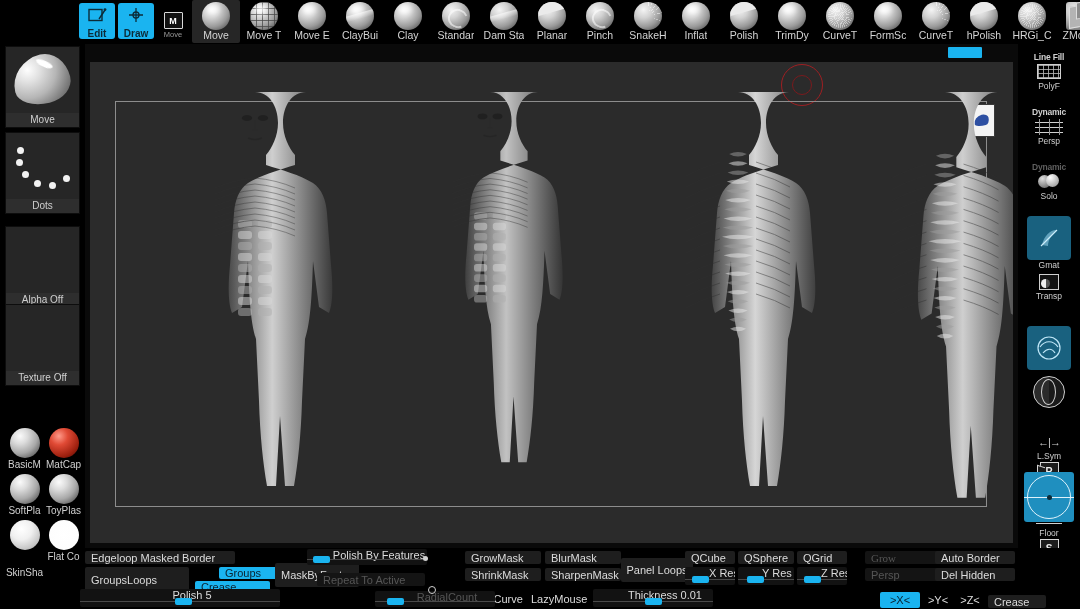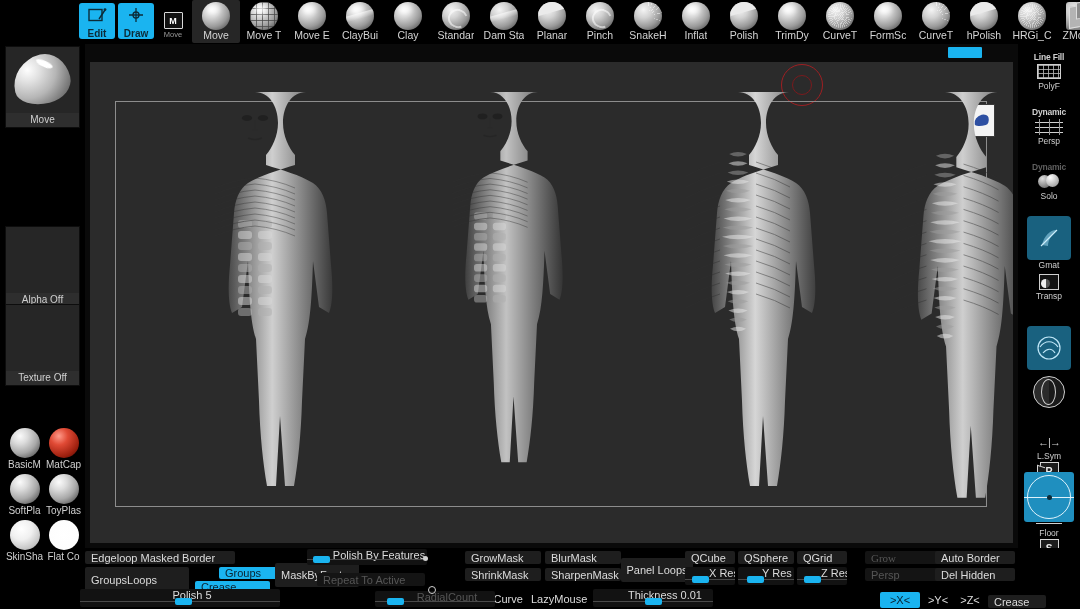--- a/index.html
+++ b/index.html
@@ -401,20 +401,31 @@
 
   <div class="leftshelf">
 
     <div class="ls-item" style="top:2px;height:82px;">
       <div class="ls-pic">
         <div class="brush-blob"></div>
       </div>
       <div class="cap">Move</div>
     </div>
 
+    <div class="ls-item" style="top:88px;height:82px;">
+      <div class="ls-pic dots-pic">
+        <span class="d" style="left:11px;top:14px;"></span>
+        <span class="d" style="left:10px;top:26px;"></span>
+        <span class="d" style="left:16px;top:38px;"></span>
+        <span class="d" style="left:28px;top:47px;"></span>
+        <span class="d" style="left:43px;top:49px;"></span>
+        <span class="d" style="left:57px;top:42px;"></span>
+      </div>
+      <div class="cap">Dots</div>
+    </div>
 
     <div class="ls-item" style="top:182px;height:82px;align-items:center;">
       <div class="ls-pic"></div>
       <div class="cap">Alpha Off</div>
     </div>
 
     <div class="ls-item" style="top:260px;height:82px;">
       <div class="ls-pic"></div>
       <div class="cap">Texture Off</div>
     </div>
@@ -430,21 +441,21 @@
           <span class="mlbl">MatCap</span>
         </div>
         <div class="mat-cell" style="left: 6px; top: 430px;">
           <span class="matsphere"></span>
           <span class="mlbl">SoftPla</span>
         </div>
         <div class="mat-cell" style="left: 45px; top: 430px;">
           <span class="matsphere"></span>
           <span class="mlbl">ToyPlas</span>
         </div>
-        <div class="mat-cell" style="left: 6px; top: 476px;">
+        <div class="mat-cell" style="left: 6px; top: 476px; gap: 16px;">
           <span class="matsphere bright"></span>
           <span class="mlbl">SkinSha</span>
         </div>
         <div class="mat-cell" style="left: 45px; top: 476px;">
           <span class="matsphere flat"></span>
           <span class="mlbl">Flat Co</span>
         </div>
       </div>
   </div>
 

